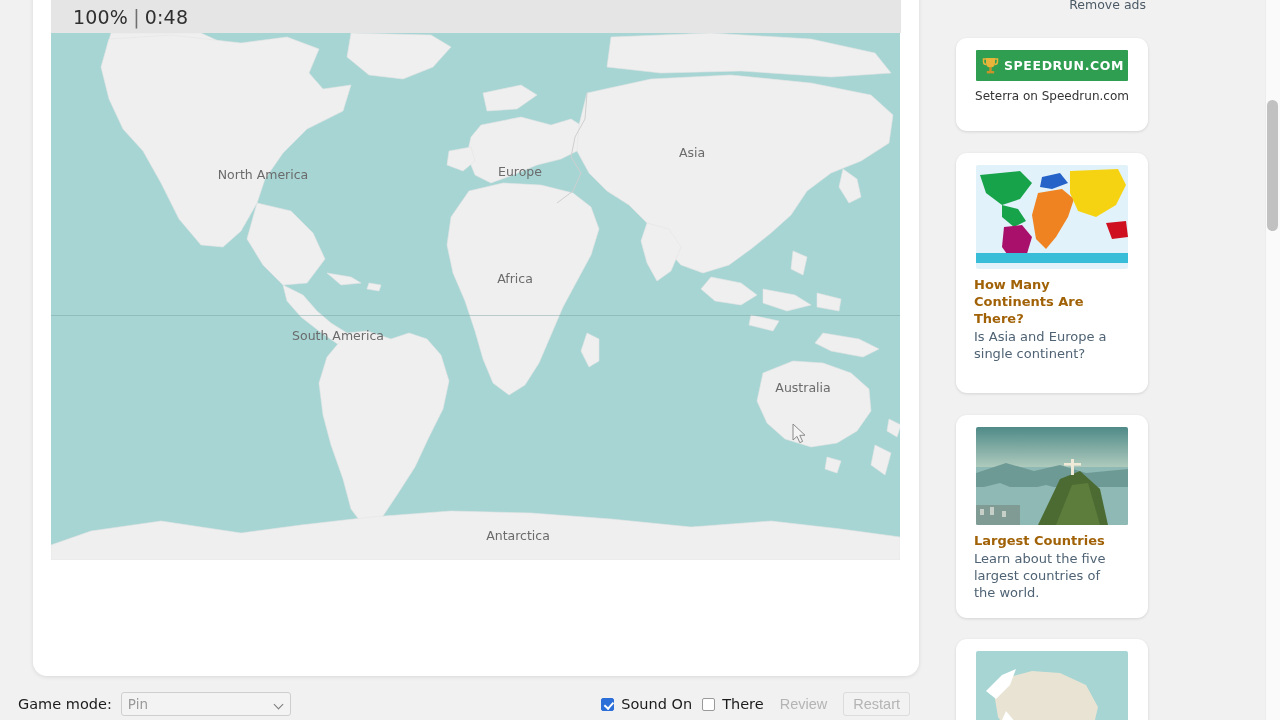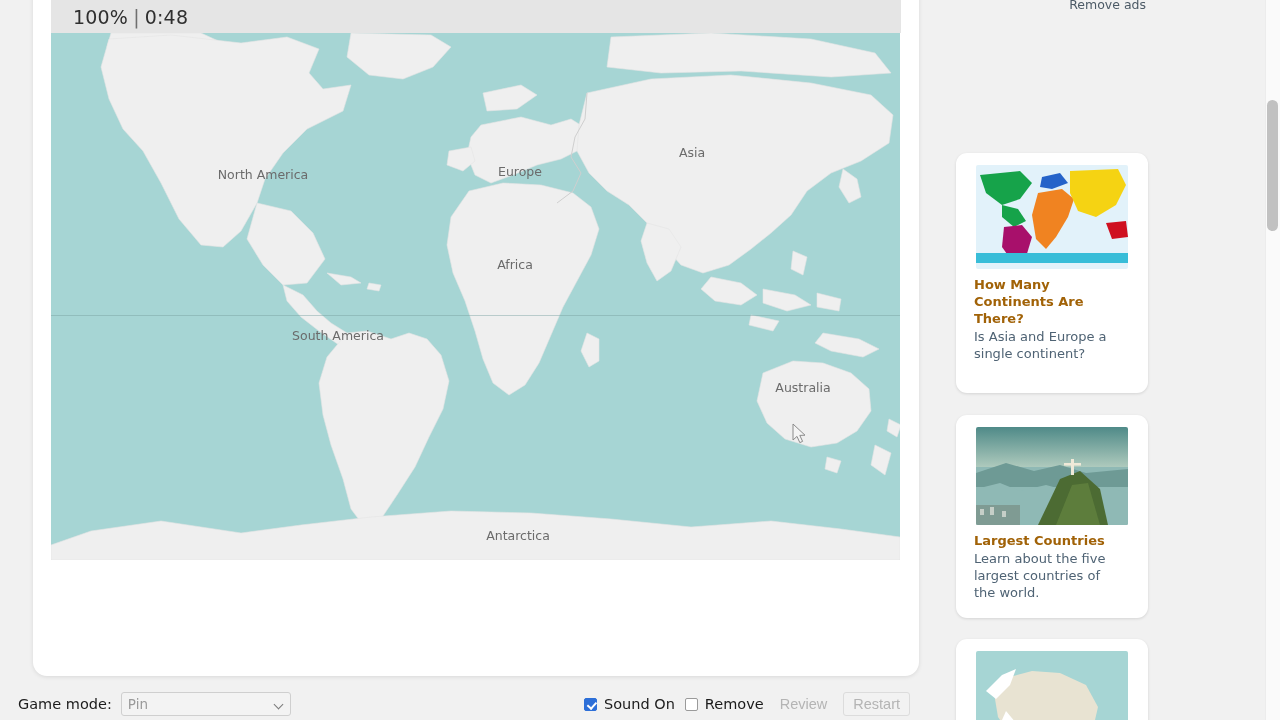--- a/index.html
+++ b/index.html
@@ -222,21 +222,21 @@
         </g>
 
         <path d="M536 60 L534 86 L524 104 L520 124 L530 140 L522 158 L506 170" fill="none" stroke="#cfcfcf" stroke-width="1"></path>
       </svg>
 
       <div class="equator"></div>
 
       <div class="clabel" style="left:212px; top:134px;">North America</div>
       <div class="clabel" style="left:469px; top:131px;">Europe</div>
       <div class="clabel" style="left:641px; top:112px;">Asia</div>
-      <div class="clabel" style="left:464px; top:224px;">Africa</div>
+      <div class="clabel" style="left:464px; top:238px;">Africa</div>
       <div class="clabel" style="left:287px; top:295px;">South America</div>
       <div class="clabel" style="left:752px; top:347px;">Australia</div>
       <div class="clabel" style="left:467px; top:495px;">Antarctica</div>
     </div>
   </div>
 
   <div class="cursor">
     <svg width="16" height="22" viewBox="0 0 16 22">
       <path d="M1 1 L1 17 L5 13.4 L7.8 19.6 L10.6 18.4 L7.8 12.4 L13 12.2 Z" fill="#f4f4f4" stroke="#8a8a8a" stroke-width="1"></path>
     </svg>
@@ -251,30 +251,43 @@
       </div>
     </div>
 
     <div class="ctrl-right">
       <label class="chk-group">
         <span class="chk on"></span>
         <span class="chk-label">Sound On</span>
       </label>
       <label class="chk-group">
         <span class="chk"></span>
-        <span class="chk-label">Remove</span>
+        <span class="chk-label">There</span>
       </label>
       <button class="btn-flat">Review</button>
       <button class="btn-disabled">Restart</button>
     </div>
   </div>
 
   <div class="rail">
     <div class="remove-ads">Remove ads</div>
 
+    <div class="ad-card" id="ad1">
+      <div class="sr-banner">
+        <svg width="17" height="19" viewBox="0 0 17 19">
+          <path d="M4 2 H13 V7 C13 10 11 11.5 8.5 11.5 C6 11.5 4 10 4 7 Z" fill="#e8b53a"></path>
+          <path d="M4 3 H1.5 V5.5 C1.5 7.5 3 8.6 4.4 8.6" fill="none" stroke="#e8b53a" stroke-width="1.5"></path>
+          <path d="M13 3 H15.5 V5.5 C15.5 7.5 14 8.6 12.6 8.6" fill="none" stroke="#e8b53a" stroke-width="1.5"></path>
+          <rect x="7.3" y="11" width="2.4" height="4" fill="#c8932a"></rect>
+          <rect x="4.8" y="15" width="7.4" height="2.4" fill="#c8932a"></rect>
+        </svg>
+        <span class="sr-text">SPEEDRUN.COM</span>
+      </div>
+      <div class="ad-cap">Seterra on Speedrun.com</div>
+    </div>
 
     <div class="ad-card" id="ad2">
       <div class="ad-img">
         <svg width="152" height="104" viewBox="0 0 152 104">
           <rect width="152" height="104" fill="#e2f2fa"></rect>
           <path d="M4 10 L44 6 L56 18 L44 34 L26 40 L10 28 Z" fill="#16a34a"></path>
           <path d="M26 40 L42 44 L50 56 L38 62 L26 52 Z" fill="#16a34a"></path>
           <path d="M28 62 L46 60 L56 72 L50 92 L36 96 L26 82 Z" fill="#a8106b"></path>
           <path d="M62 28 L86 24 L98 34 L92 52 L80 72 L70 84 L60 74 L56 50 Z" fill="#f08321"></path>
           <path d="M66 12 L84 8 L92 18 L76 24 L64 22 Z" fill="#2563c9"></path>

